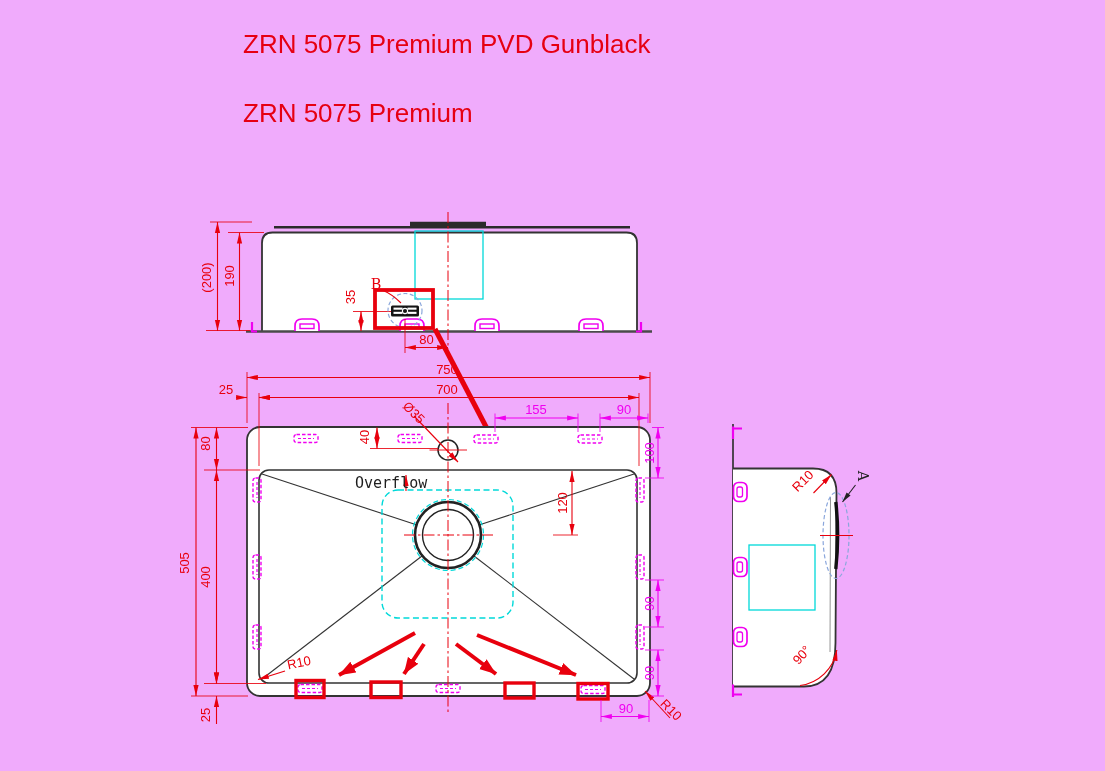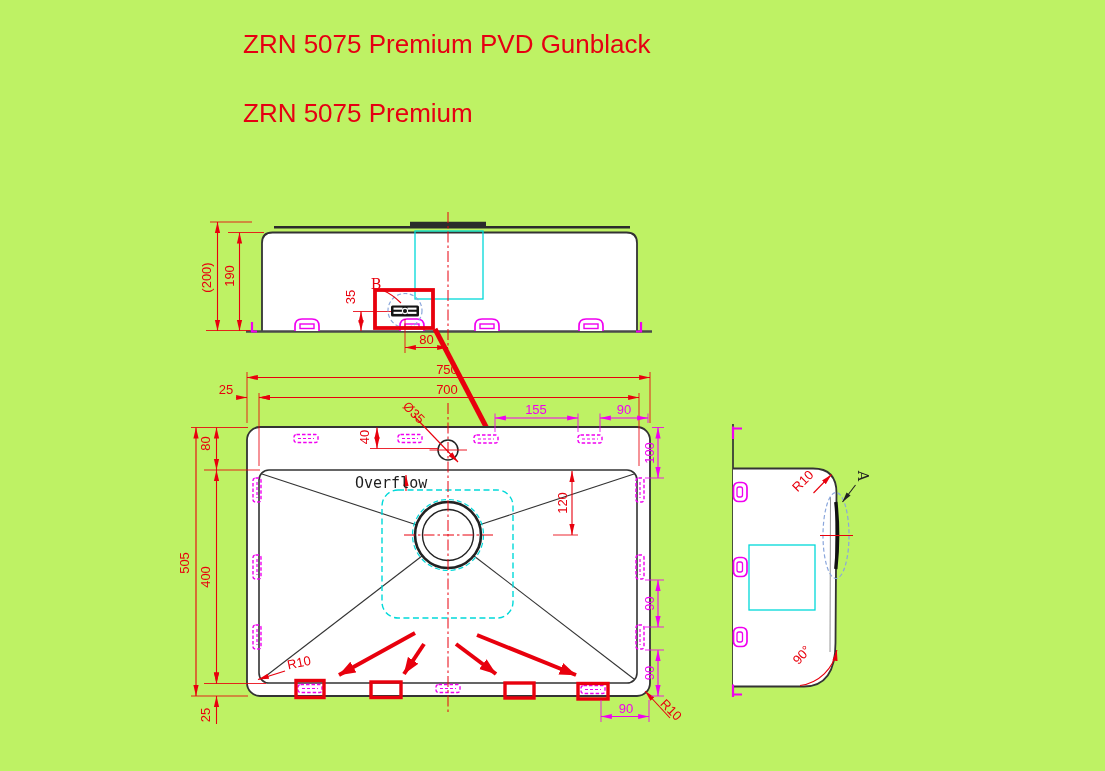--- a/index.html
+++ b/index.html
@@ -1,16 +1,16 @@
 <!DOCTYPE html>
 <html><head>
 <meta charset="utf-8">
 <style>
   html,body{margin:0;padding:0;background:#ffffff;}
-  .stage{position:relative;width:1105px;height:771px;background:#bef264;overflow:hidden;
+  .stage{position:relative;width:1105px;height:771px;background:#f0abfc;overflow:hidden;
          font-family:"Liberation Sans",sans-serif;text-align:center;}
   svg text{font-family:"Liberation Sans",sans-serif;}
   text.dim{font-size:13px;fill:#e8000d;}
   text.dimm{font-size:13px;fill:#f000f0;}
   text.serif{font-family:"DejaVu Serif",serif;font-size:14.5px;}
   text.mono{font-family:"DejaVu Sans Mono","Liberation Mono",monospace;font-size:15px;fill:#1d1d1d;}
   text.title{font-size:26px;fill:#e60012;}
 </style>
 </head>
 <body>

